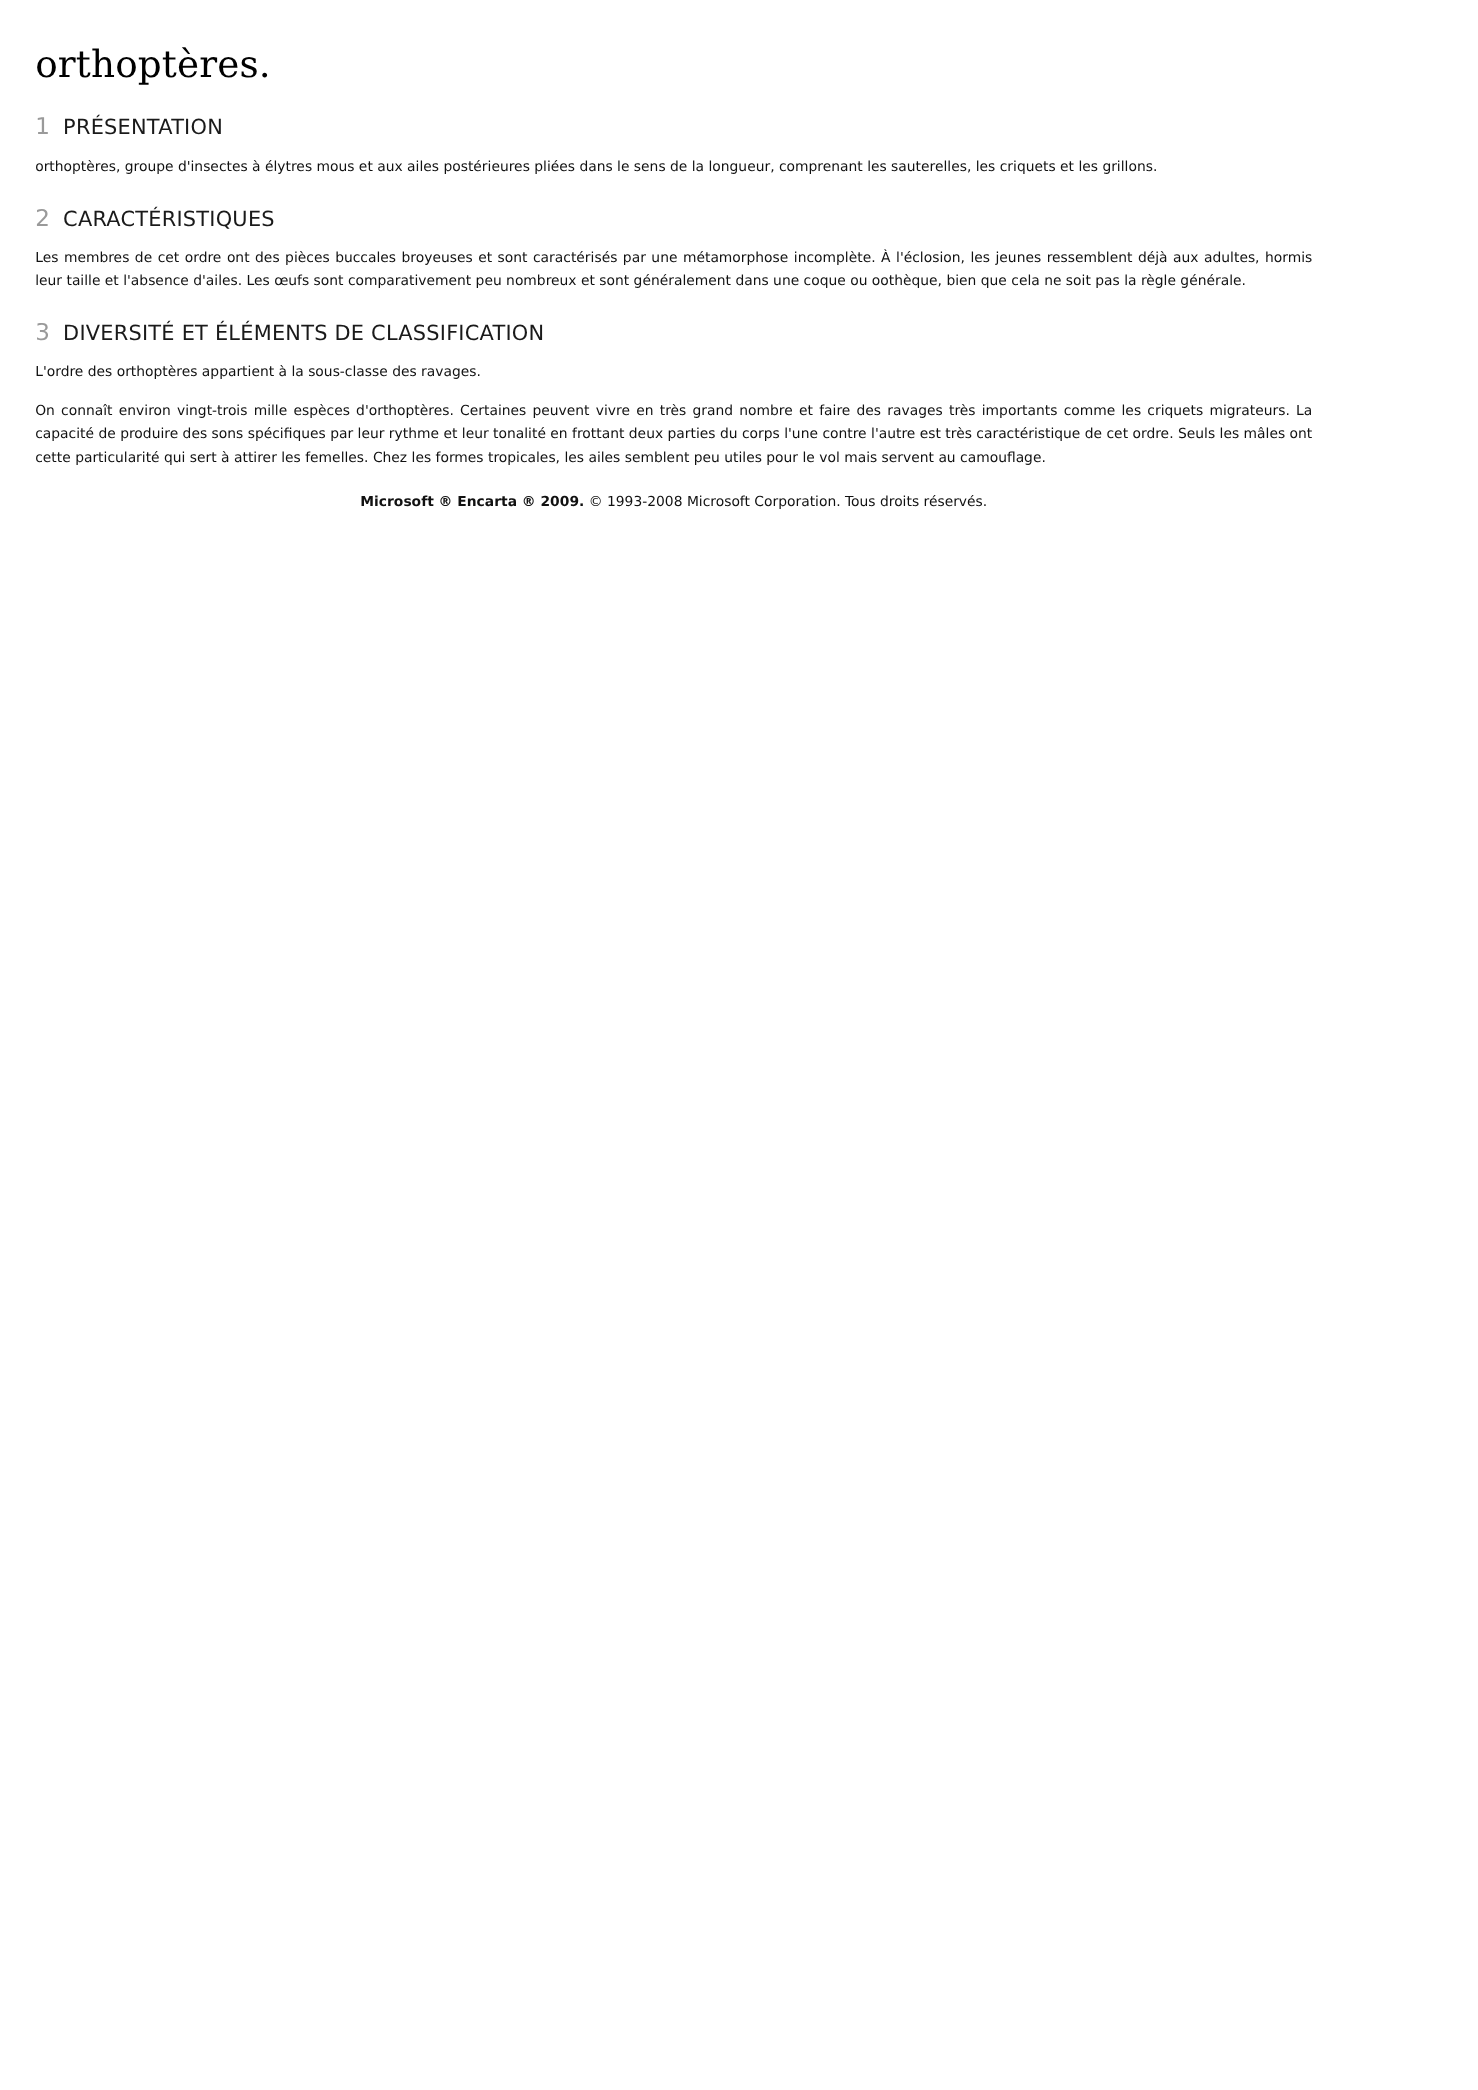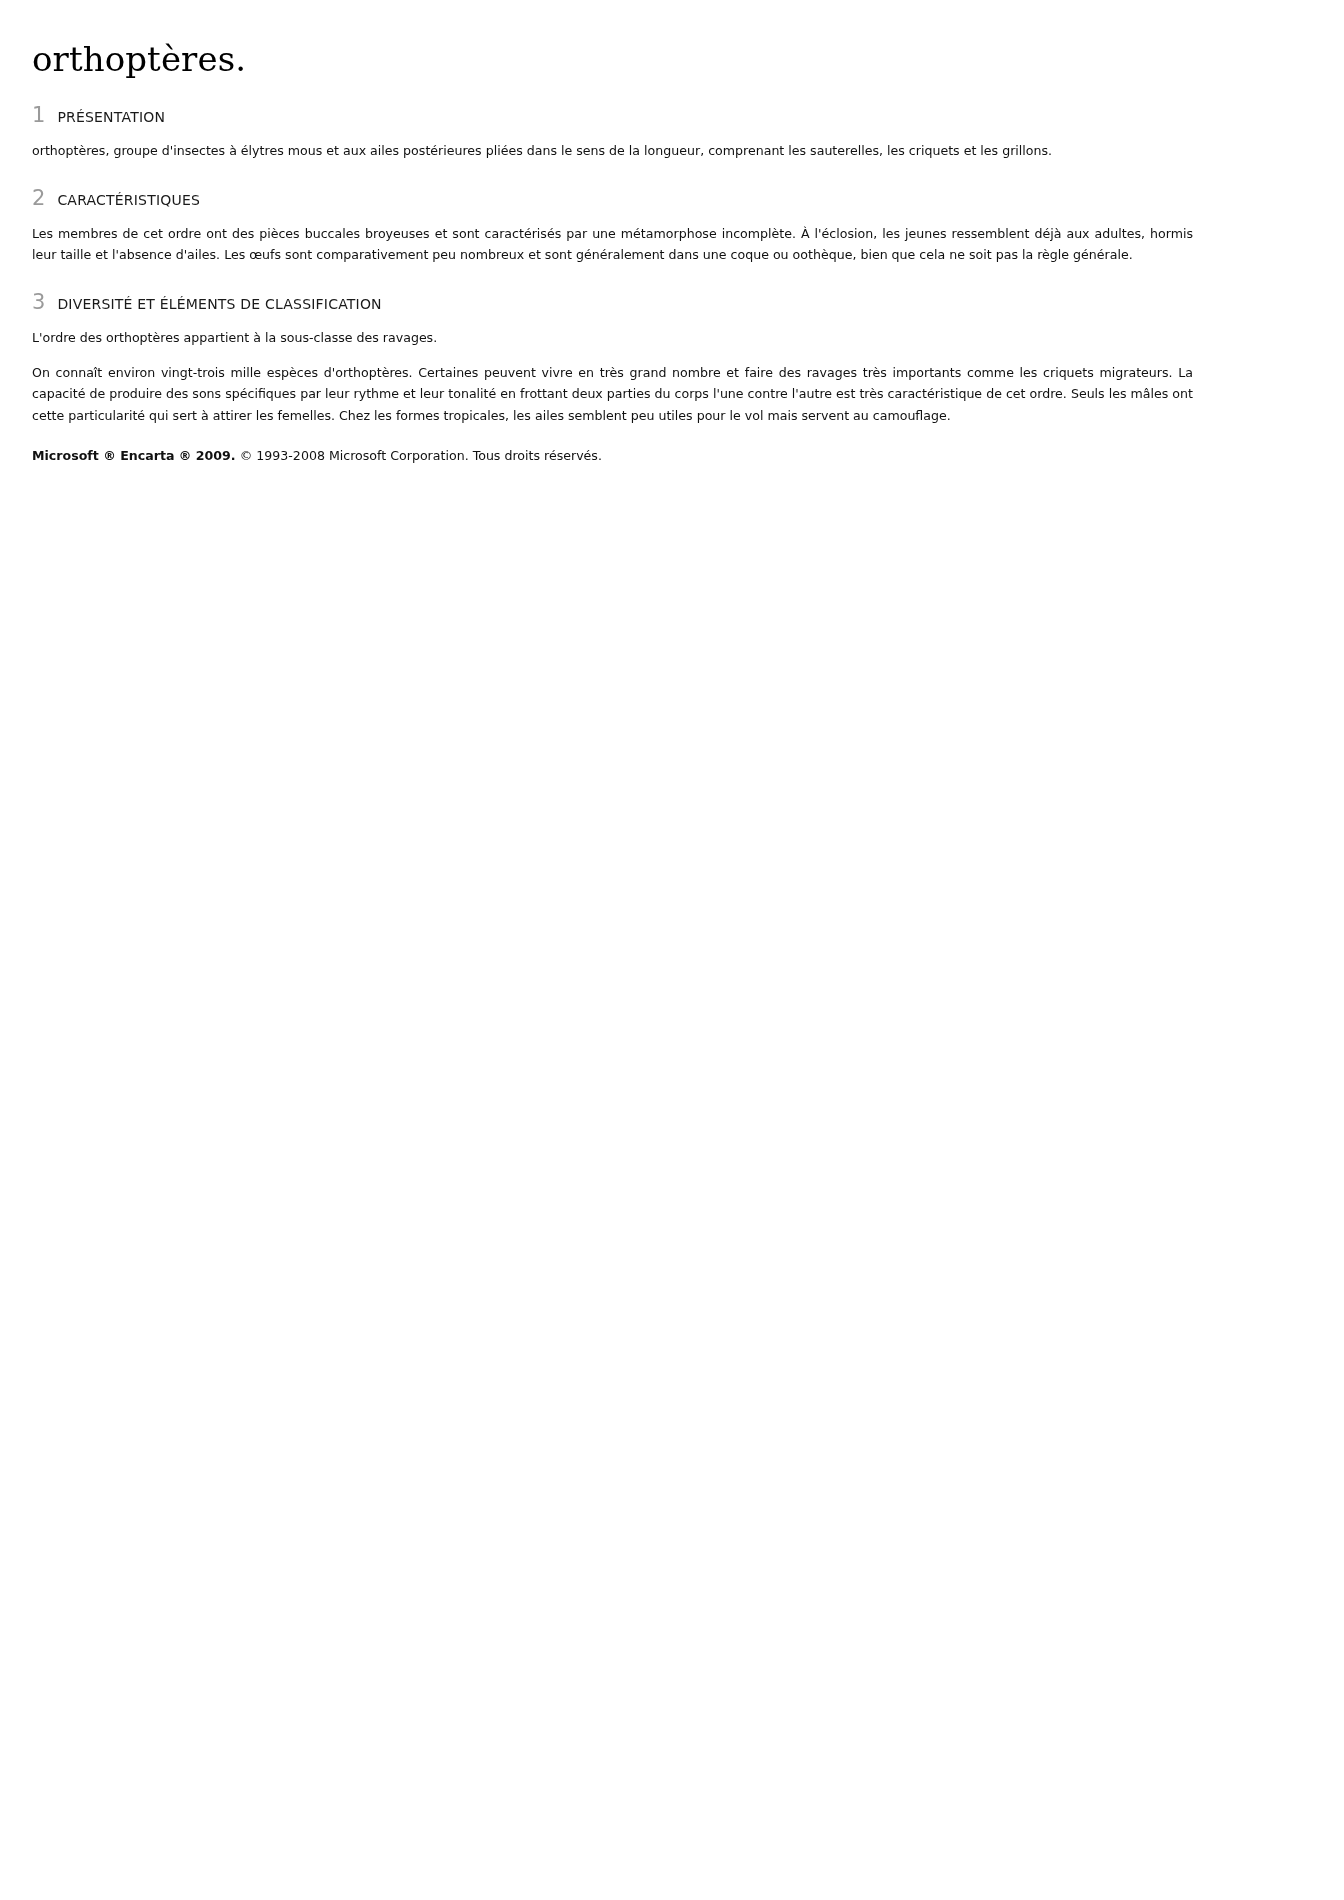--- a/index.html
+++ b/index.html
@@ -37,41 +37,42 @@
   }
   .section-num {
     font-family: "DejaVu Sans", sans-serif;
     font-size: 21px;
     color: #9a9a9a;
     font-weight: normal;
     line-height: 1;
   }
   .section-title {
     font-family: "DejaVu Sans", sans-serif;
-    font-size: 14px;
+    font-size: 19px;
     color: #1a1a1a;
     font-weight: normal;
     letter-spacing: 0.2px;
     line-height: 1;
   }
   p.body-text {
     font-size: 12.6px;
     line-height: 1.72;
     text-align: justify;
     margin: 0 0 13px 0;
     color: #111111;
   }
   p.body-text:last-child {
     margin-bottom: 0;
   }
   .copyright {
     font-size: 12.6px;
     line-height: 1.72;
     margin: 18px 0 0 0;
     color: #111111;
+    text-align: center;
   }
   .copyright .brand {
     font-weight: bold;
   }
   .first-para {
     margin-bottom: 0;
   }
 </style>
 </head>
 <body>

